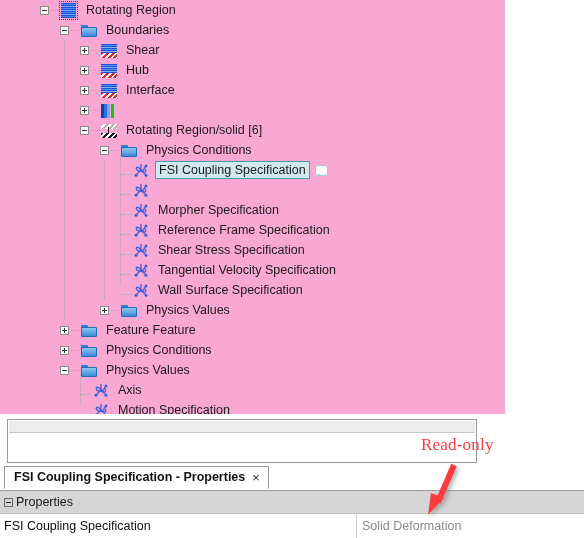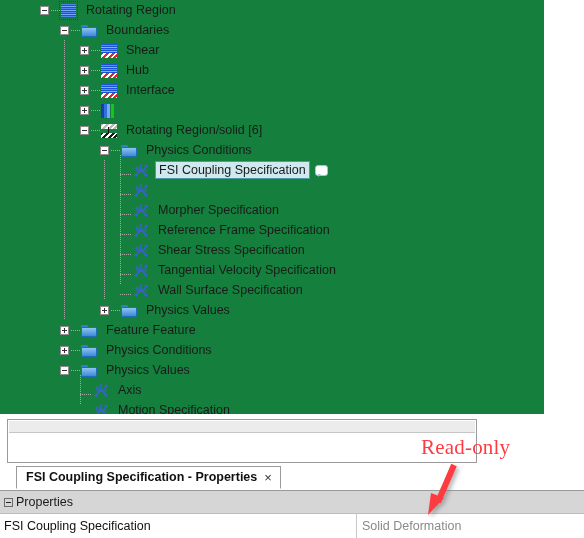--- a/index.html
+++ b/index.html
@@ -8,22 +8,22 @@
     background:#ffffff;
     font-family:"Liberation Sans", sans-serif;
     font-size:12.5px;
     color:#1a1a1a;
     overflow:hidden;
     position:relative;
   }
 
   
   #tree-panel{
-    position:absolute;left:0;top:0;width:544px;height:414px;
-    background:#15803d;overflow:hidden;
+    position:absolute;left:0;top:0;width:505px;height:414px;
+    background:#f9a8d4;overflow:hidden;
   }
   .row{
     position:relative;height:20px;line-height:20px;
     white-space:nowrap;display:flex;align-items:center;
   }
   .indent{display:inline-block;height:20px;flex:0 0 auto;}
 
   
   .vline{
     position:absolute;top:0;width:1px;height:20px;
@@ -139,21 +139,21 @@
 
   
   #props{
     position:absolute;left:0;top:466px;width:584px;height:72px;
     background:#ffffff;
   }
   #props-tabstrip{
     position:relative;height:24px;border-bottom:1px solid #9a9a9a;background:#ffffff;
   }
   #props-tab{
-    position:absolute;left:16px;top:0;height:23px;line-height:23px;
+    position:absolute;left:4px;top:0;height:23px;line-height:23px;
     padding:0 8px 0 9px;background:#ffffff;
     border:1px solid #9a9a9a;border-bottom:1px solid #ffffff;
     box-sizing:border-box;font-weight:bold;font-size:12.5px;color:#111;
     display:flex;align-items:center;gap:7px;cursor:pointer;
   }
   #props-tab .x{font-weight:normal;font-size:13px;color:#333;cursor:pointer;}
 
   .grp-row{
     position:relative;height:22px;line-height:22px;
     background:#d6d6d6;border-bottom:1px solid #bdbdbd;
@@ -174,21 +174,21 @@
     flex:0 0 357px;padding-left:4px;box-sizing:border-box;
     border-right:1px solid #c9c9c9;color:#111;
   }
   .prop-val{
     flex:1 1 auto;padding-left:5px;color:#8a8a8a;
   }
 
   
   #annot-text{
     position:absolute;left:421px;top:435px;
-    color:#ff3b42;font-size:21px;font-family:"Liberation Serif", serif;
+    color:#ff3b42;font-size:17px;font-family:"Liberation Serif", serif;
     letter-spacing:.2px;white-space:nowrap;
   }
   #annot-arrow{
     position:absolute;left:424px;top:462px;width:40px;height:56px;
     pointer-events:none;
   }
 </style>
 </head>
 <body>
 

